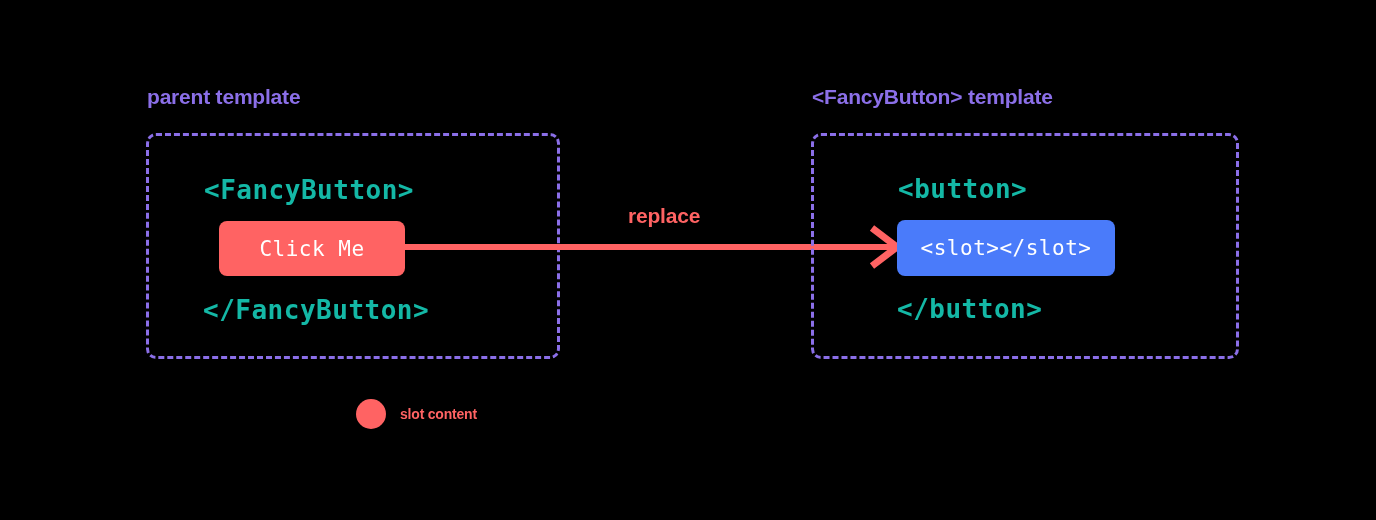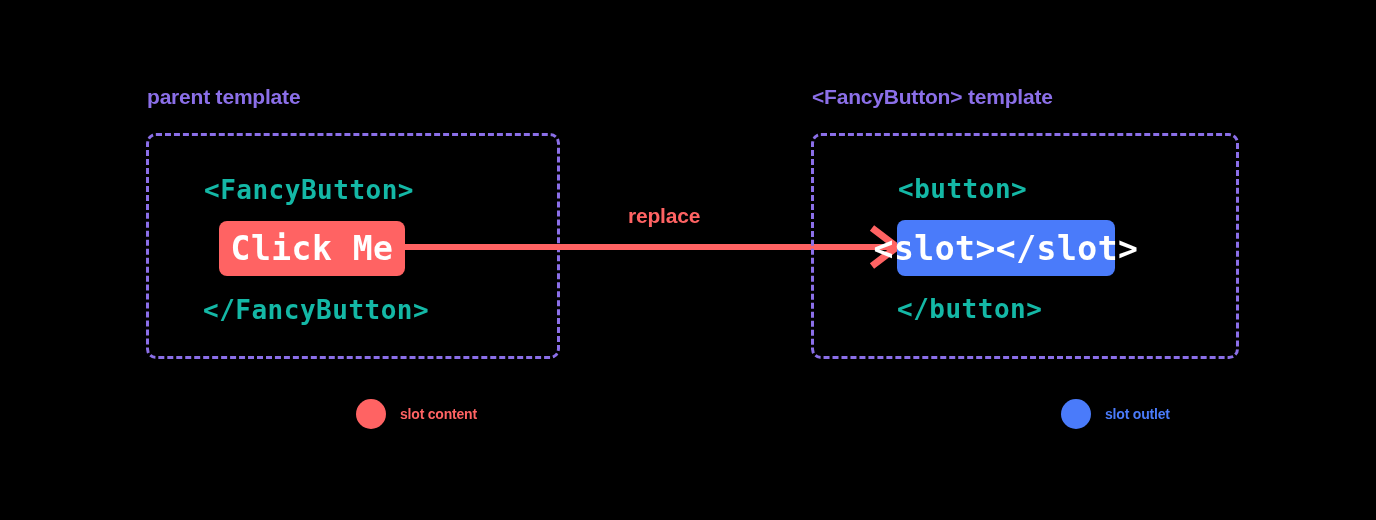--- a/index.html
+++ b/index.html
@@ -63,22 +63,22 @@
 
   
   .chip {
     position: absolute;
     box-sizing: border-box;
     display: flex;
     align-items: center;
     justify-content: center;
     border-radius: 8px;
     font-family: "DejaVu Sans Mono", "Liberation Mono", monospace;
-    font-weight: bold;
-    font-size: 33px;
+    font-weight: normal;
+    font-size: 21px;
     color: #FFFFFF;
     letter-spacing: 0.5px;
     white-space: nowrap;
   }
   #chip-click-me {
     left: 219px; top: 221px;
     width: 186px; height: 55px;
     background: #FF6363;
   }
   #chip-slot {
@@ -168,18 +168,14 @@
 
   <div class="chip" id="chip-slot">&lt;slot&gt;&lt;/slot&gt;</div>
 
   <div class="code green" id="code-close-button">&lt;/button&gt;</div>
 
   <div class="legend-item" id="legend-slot-content">
     <span class="legend-dot red"></span>
     <span class="legend-label red">slot content</span>
   </div>
 
-  <div class="legend-item" id="legend-slot-outlet">
-    <span class="legend-dot blue"></span>
-    <span class="legend-label blue">slot outlet</span>
-  </div>
 
 </div>
 
 </body></html>

